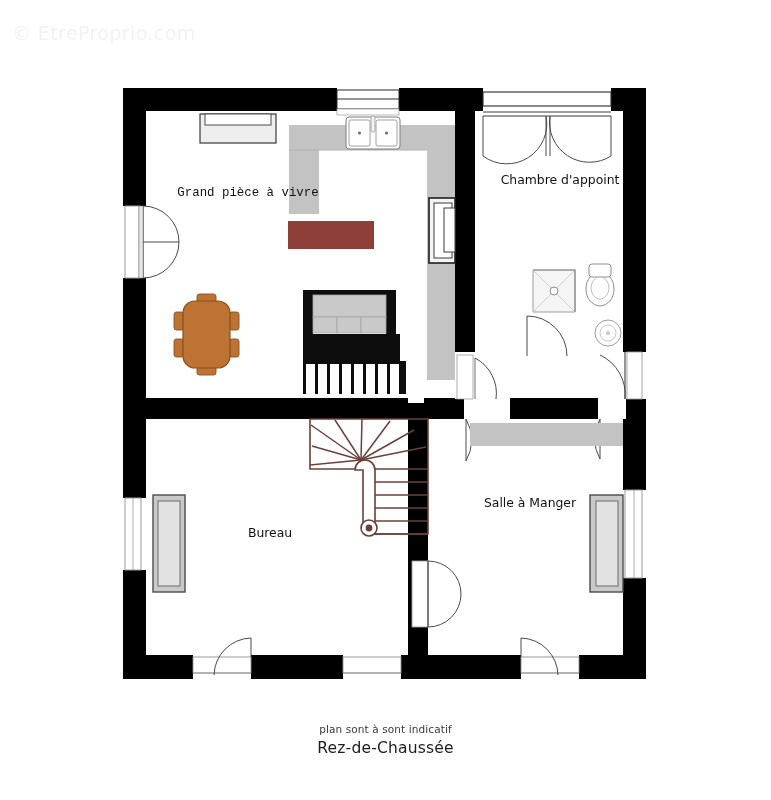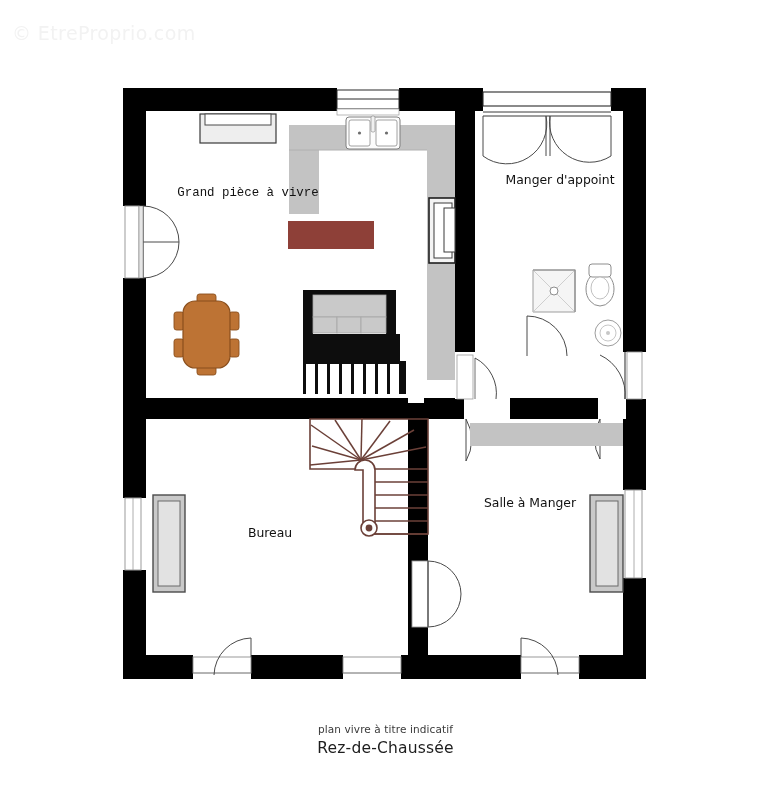--- a/index.html
+++ b/index.html
@@ -375,27 +375,27 @@
       <line x1="428" y1="561" x2="428" y2="627" stroke="#4a4a4a" stroke-width="1.3"></line>
     </g>
 
   </svg>
 
   <div id="label-grand" class="room-label">
     <div>Grand pièce à vivre</div>
   </div>
 
   <div id="label-bureau" class="room-label">
-    <div>Manger d'appoint</div>
+    <div>Chambre d'appoint</div>
   </div>
 
   <div id="label-salon" class="room-label">
     <div>Bureau</div>
   </div>
 
   <div id="label-sam" class="room-label">
     <div>Salle à Manger</div>
   </div>
 
   <div class="caption-main">Rez-de-Chaussée</div>
-  <div class="caption-sub">plan vivre à titre indicatif</div>
+  <div class="caption-sub">plan sont à sont indicatif</div>
 
 </div>
 
 </body></html>

